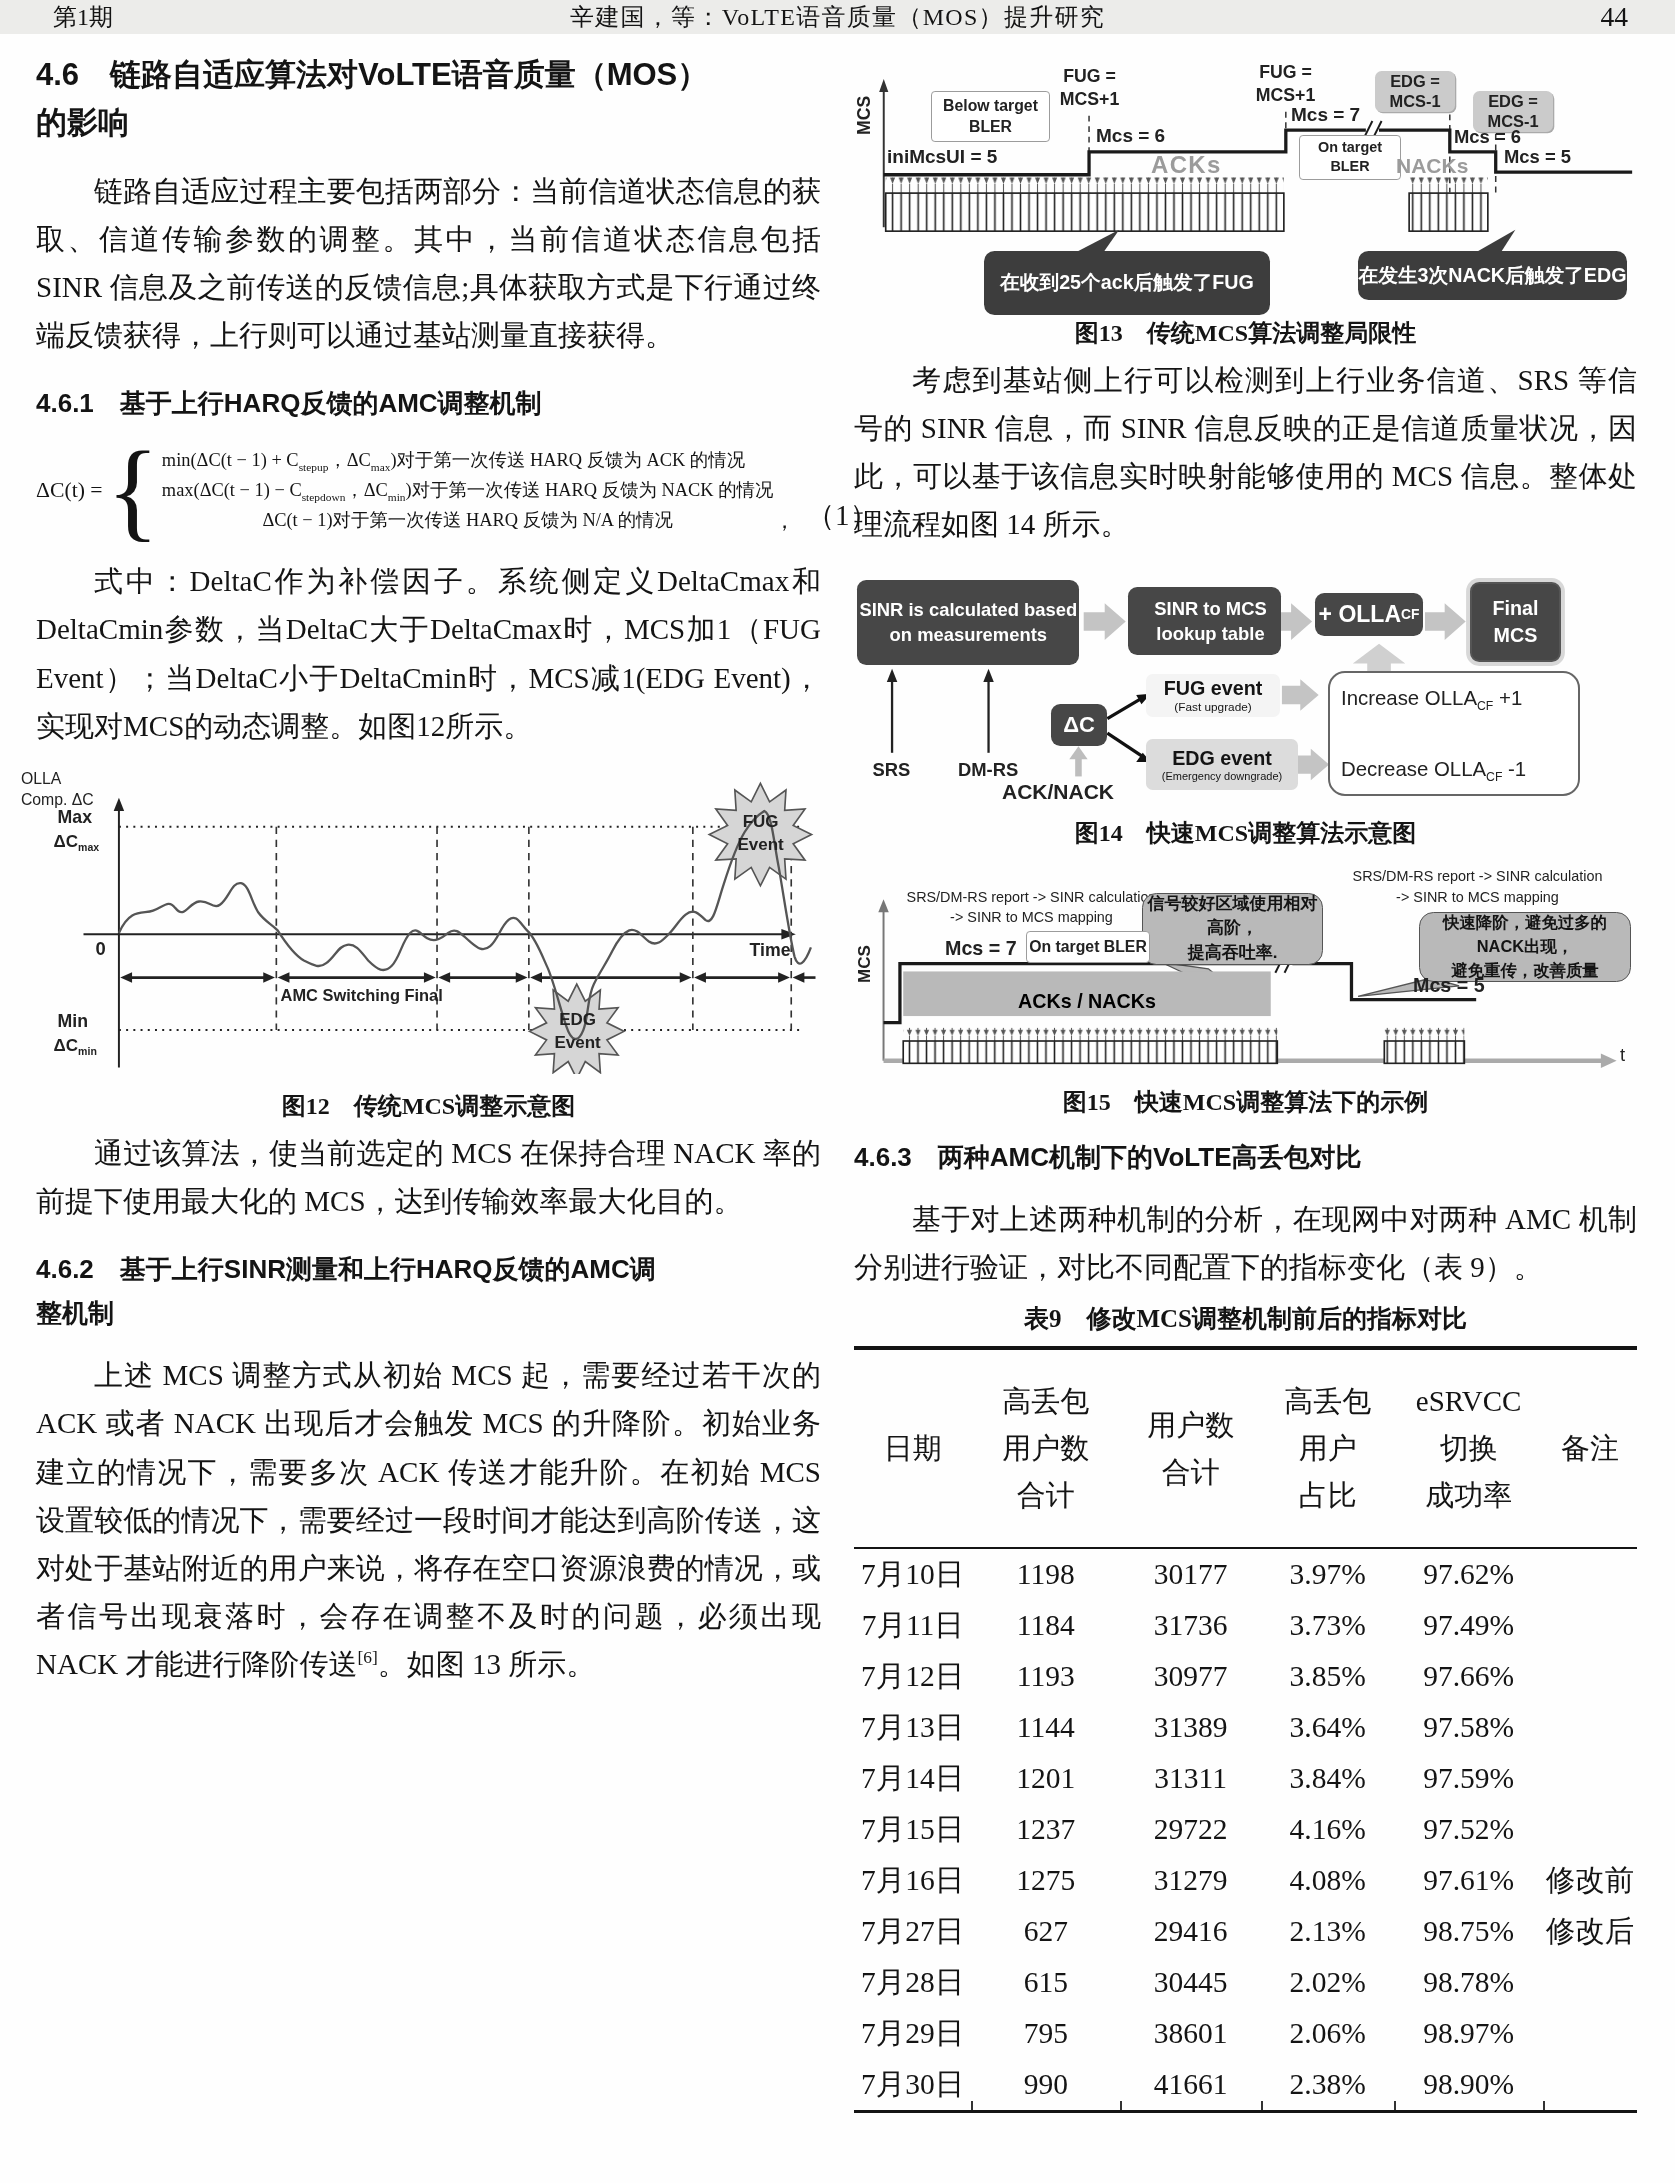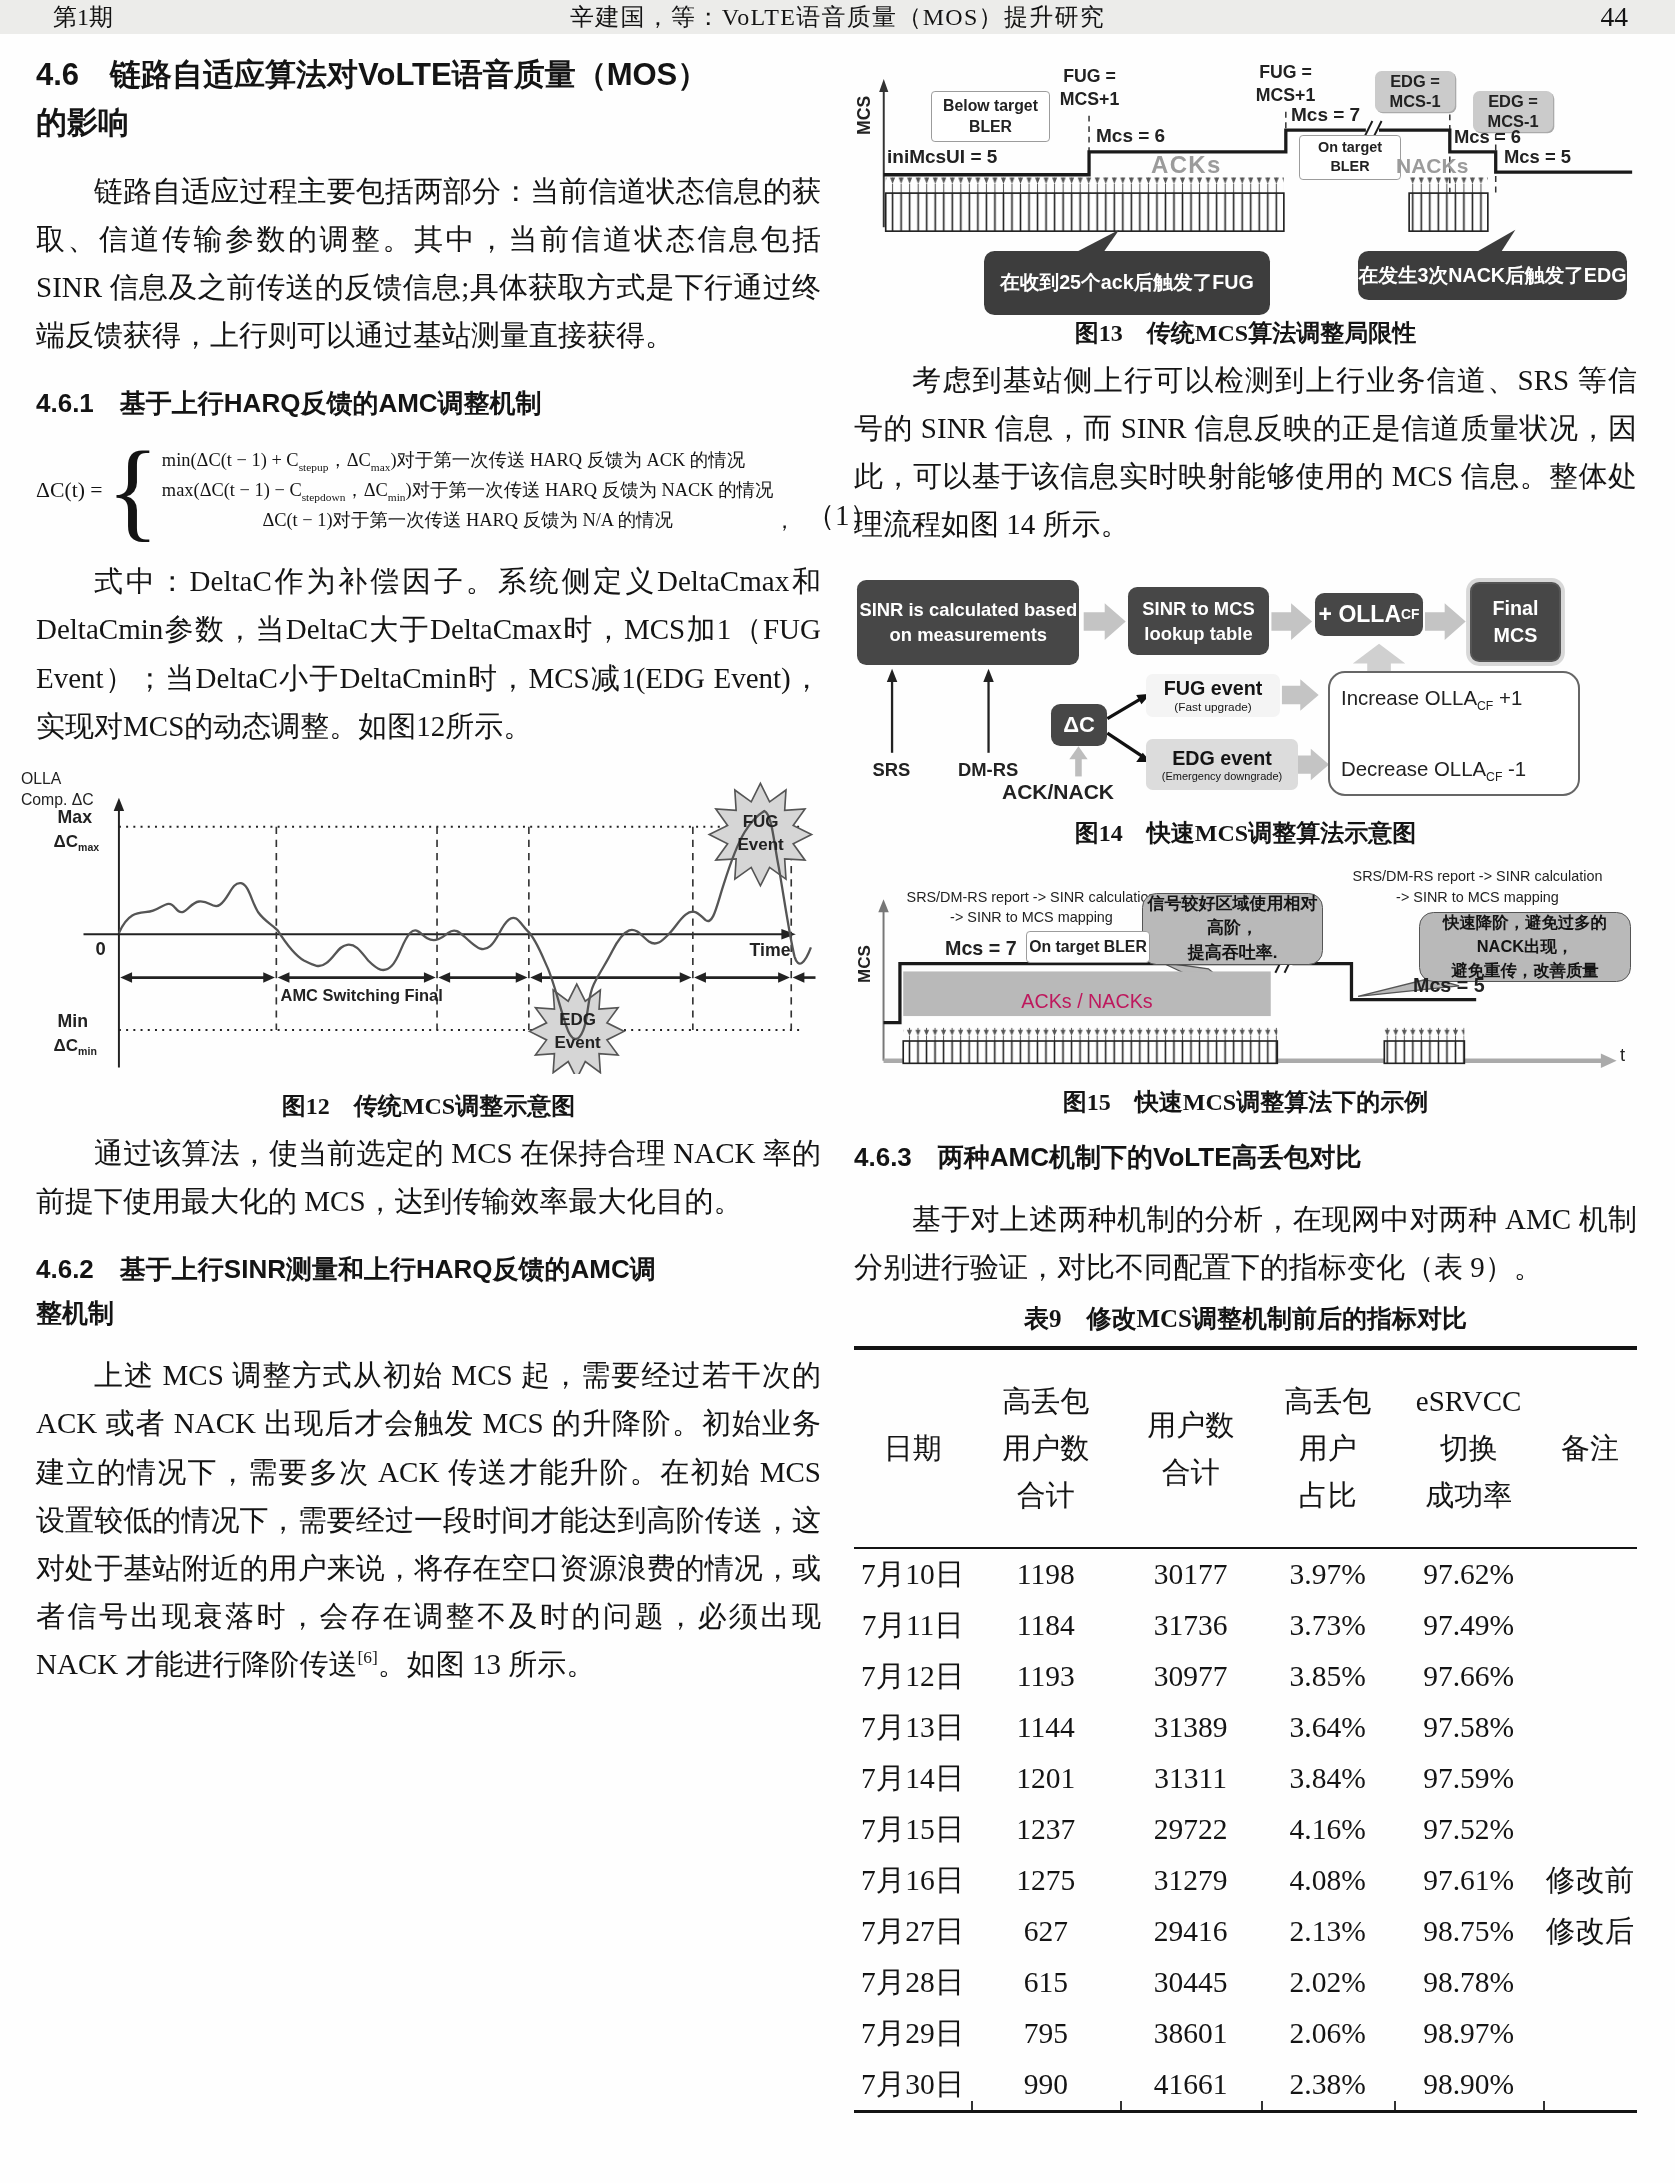--- a/index.html
+++ b/index.html
@@ -294,21 +294,21 @@
         <line x1="386" y1="220" x2="440" y2="188" stroke="#111" stroke-width="5"></line>
         <polygon points="452,182 430,184 438,198" fill="#111"></polygon>
         <line x1="386" y1="242" x2="440" y2="278" stroke="#111" stroke-width="5"></line>
         <polygon points="452,286 430,286 440,272" fill="#111"></polygon>
 
         <polygon points="652,170 680,170 680,160 708,184 680,208 680,198 652,198" fill="#c4c4c4"></polygon>
         <polygon points="668,276 696,276 696,266 724,290 696,314 696,304 668,304" fill="#c4c4c4"></polygon>
       </svg>
       <div class="dkbox" style="position:absolute;left:3.3px;top:5.3px;width:222px;height:85px;font-size:18.4px;line-height:1.4;">SINR is calculated based
 on measurements</div>
-      <div class="dkbox" style="position:absolute;left:274px;top:13px;width:141px;height:68px;font-size:18.4px;line-height:1.4;">SINR to MCS
+      <div class="dkbox" style="position:absolute;left:274px;top:13px;width:141px;height:68px;font-size:18.4px;line-height:1.4;padding-left:12px;">SINR to MCS
 lookup table</div>
       <div class="dkbox" style="position:absolute;left:461px;top:18.4px;width:108px;height:43px;font-size:23px;"><span>+ OLLA</span><sub style="font-size:0.6em;">CF</sub></div>
       <div class="dkbox f14-final" style="position:absolute;left:616px;top:7.9px;width:87px;height:76px;font-size:19.7px;line-height:1.4;">Final
 MCS</div>
       <div class="flabel" style="left:18.4px;top:185px;font-weight:bold;font-size:18.4px;">SRS</div>
       <div class="flabel" style="left:104px;top:185px;font-weight:bold;font-size:18.4px;">DM-RS</div>
       <div class="dkbox" style="position:absolute;left:197px;top:130px;width:56px;height:42px;font-size:22px;">ΔC</div>
       <div class="flabel" style="left:148px;top:206px;font-weight:bold;font-size:21px;">ACK/NACK</div>
       <div class="ltbox" style="position:absolute;left:292px;top:100px;width:134px;height:43px;background:#f4f4f4;">
         <span style="font-size:19.7px;">FUG event</span>
@@ -365,21 +365,21 @@
 -&gt; SINR to MCS mapping</div>
       <div class="flabel prewrap" style="left:469px;top:1.3px;width:309px;text-align:center;font-size:14.4px;line-height:1.4;">SRS/DM-RS report -&gt; SINR calculation
 -&gt; SINR to MCS mapping</div>
       <div class="bubble" style="position:absolute;left:288px;top:27.6px;width:179px;height:70px;font-size:17px;line-height:1.45;">信号较好区域使用相对高阶，
 提高吞吐率.</div>
       <div class="bubble" style="position:absolute;left:565px;top:47px;width:210px;height:68px;font-size:16.4px;line-height:1.45;">快速降阶，避免过多的NACK出现，
 避免重传，改善质量</div>
       <div class="whitebox flabel" style="left:172px;top:66px;width:122px;height:30px;font-size:15.8px;">On target BLER</div>
       <div class="flabel" style="left:91px;top:72px;font-weight:bold;font-size:19.7px;">Mcs = 7</div>
       <div class="flabel" style="left:559px;top:109px;font-weight:bold;font-size:19.7px;">Mcs = 5</div>
-      <div class="flabel" style="left:49px;top:125px;width:368px;text-align:center;font-weight:normal;font-size:19.7px;color:#be185d;">ACKs / NACKs</div>
+      <div class="flabel" style="left:49px;top:125px;width:368px;text-align:center;font-weight:bold;font-size:19.7px;color:#000000;">ACKs / NACKs</div>
       <div class="flabel" style="left:766px;top:179px;font-size:18.4px;">t</div>
     </div>
     <div class="figcap">图15　快速MCS调整算法下的示例</div>
 
     <h3 class="sh" style="margin-top:17px;">4.6.3　两种AMC机制下的VoLTE高丢包对比</h3>
 
     <p class="body">基于对上述两种机制的分析，在现网中对两种 AMC 机制分别进行验证，对比不同配置下的指标变化（表 9）。</p>
 
     <div class="t9cap">表9　修改MCS调整机制前后的指标对比</div>
     <div class="t9-table">

